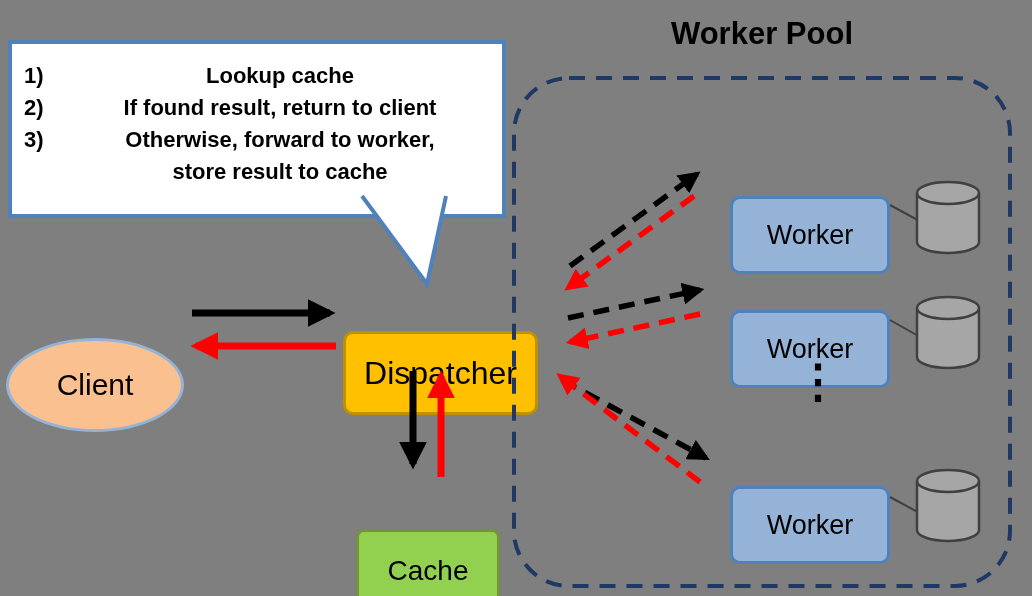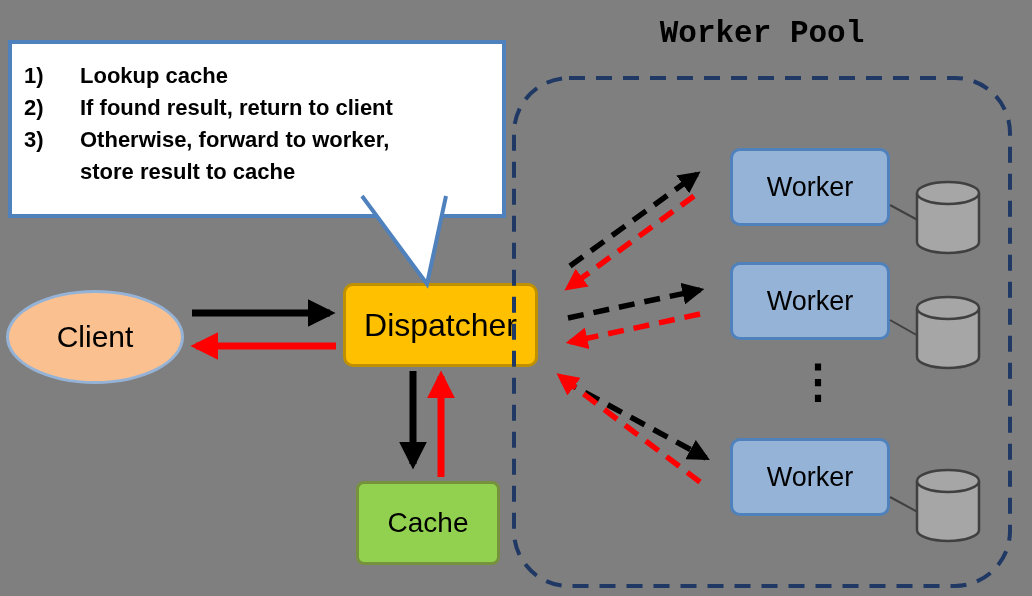--- a/index.html
+++ b/index.html
@@ -17,27 +17,28 @@
     position: absolute;
     left: 8px; top: 40px;
     width: 478px; height: 154px;
     background: #fff;
     border: 4px solid var(--callout-border, #4F81BD);
     padding: 16px 0 0 12px;
     z-index: 2;
   }
   .step { display: flex; font-weight: bold; font-size: 22px; line-height: 32px; }
   .step .num { flex: 0 0 56px; }
-  .step .txt { flex: 1; padding-right: 22px; white-space: pre-line; }
+  .step .txt { flex: 1; padding-right: 22px; white-space: pre-line; text-align: center; }
 
   
   .node {
     position: absolute;
     display: flex; align-items: center; justify-content: center;
     z-index: 2;
+    margin-top: 48px;
   }
   .client {
     left: 6px; top: 290px; width: 172px; height: 88px;
     background: var(--client-fill, #FAC090);
     border: 3px solid var(--client-border, #95B3D7);
     border-radius: 50%;
     font-size: 30px;
   }
   .dispatcher {
     left: 343px; top: 283px; width: 189px; height: 78px;
@@ -63,21 +64,20 @@
   .worker-1 { top: 148px; }
   .worker-2 { top: 262px; }
   .worker-3 { top: 438px; }
 
   .pool-title {
     position: absolute;
     left: 532px; top: 16px; width: 460px;
     text-align: center;
     font-size: 31px; font-weight: bold;
     z-index: 2;
-    font-family: Liberation Mono, monospace;
   }
   .ellipsis {
     position: absolute;
     left: 795px; top: 358px; width: 30px;
     text-align: center;
     font-size: 46px; font-weight: bold; line-height: 1;
     z-index: 2;
   }
   .overlay {
     position: absolute; inset: 0;

